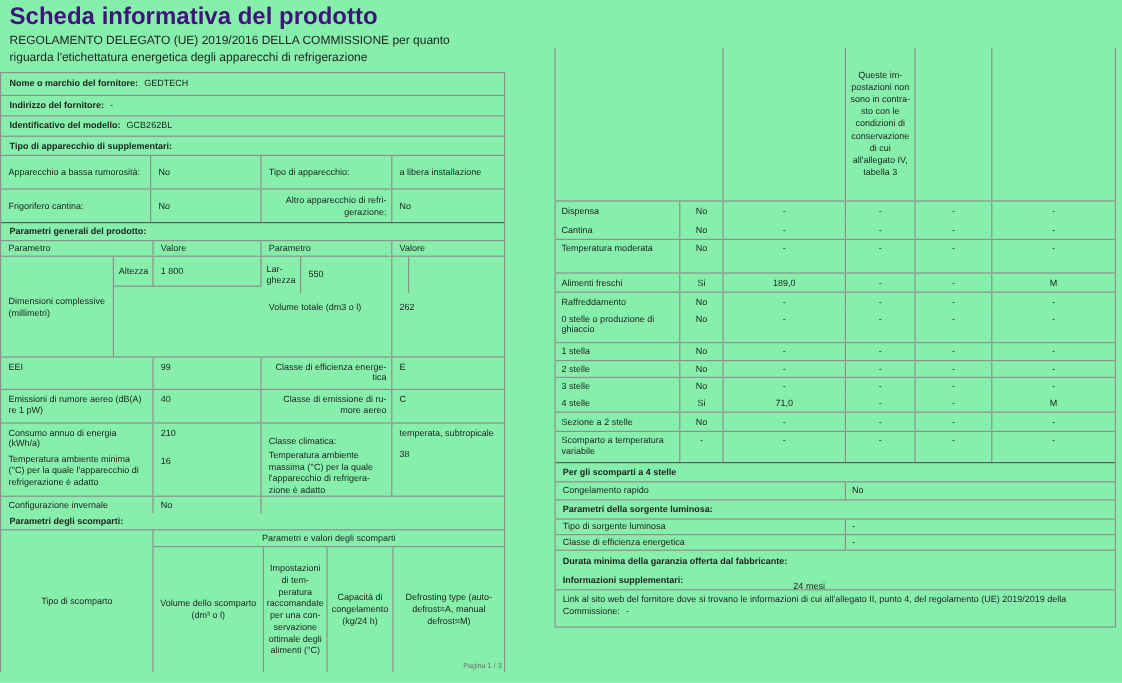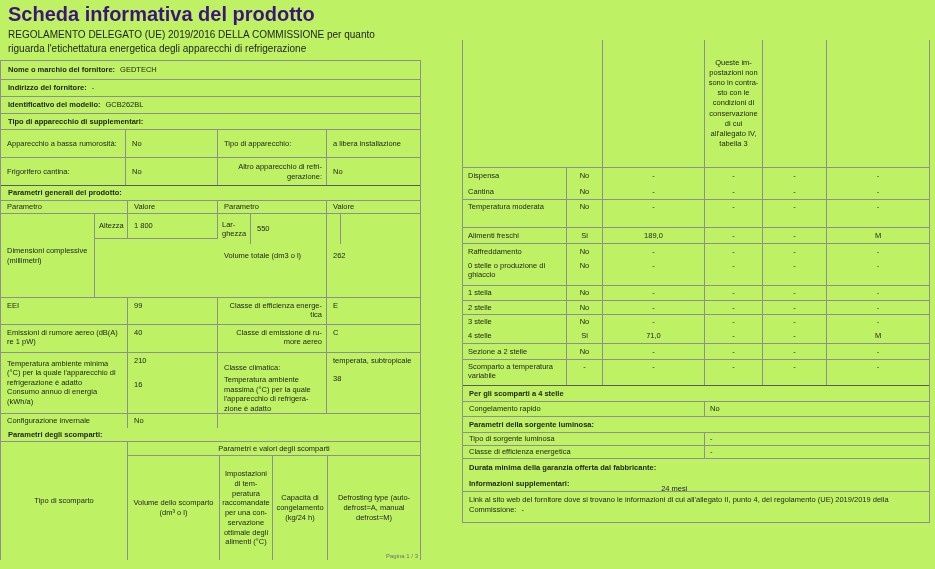--- a/index.html
+++ b/index.html
@@ -3,21 +3,21 @@
 <meta charset="utf-8">
 <style>
   :root{
     --accent:#3d1578;
     --border:#8f8f8f;
     --border_dark:#5a5a5a;
     --ink:#1f1f1f;
   }
   *{margin:0;padding:0;box-sizing:border-box;}
   body{background:#fff;font-family:"Liberation Sans",sans-serif;color:var(--ink);}
-  .stage{position:relative;width:935px;height:569px;background:#bef264;overflow:hidden;font-size:7.5px;line-height:1.25;}
+  .stage{position:relative;width:935px;height:569px;background:#86efac;overflow:hidden;font-size:7.5px;line-height:1.25;}
 
   
   .p1{position:absolute;left:0;top:0;width:421px;}
   .t{font-size:20px;font-weight:bold;color:var(--accent);padding:4px 0 0 8px;line-height:1.05;}
   .reg{font-size:10px;line-height:1.4;padding:3px 12px 4px 8px;}
   .p1tbl{border:1px solid var(--border);border-bottom:none;}
   .r{display:flex;border-bottom:1px solid var(--border);align-items:stretch;overflow:hidden;}
   .nb{border-bottom:none;}
   .db{border-bottom-color:var(--border_dark);}
   .c{border-right:1px solid var(--border);padding:2px 4px 2px 6px;display:flex;align-items:center;overflow:hidden;}
@@ -151,22 +151,22 @@
       </div>
       <div class="r vt" style="height:28px">
         <div class="c w127">Emissioni di rumore aereo (dB(A) re 1 pW)</div>
         <div class="c w90">40</div>
         <div class="c w109">Classe di emissione di ru­more aereo</div>
         <div class="c fl">C</div>
       </div>
 
       <div class="erow">
         <div class="ec" style="width:127px">
+          <div>Consumo annuo di energia (kWh/a)</div>
           <div style="margin-top:3px">Temperatura ambiente minima (°C) per la quale l'apparecchio di refrigerazione è adatto</div>
-          <div>Consumo annuo di energia (kWh/a)</div>
         </div>
         <div class="ec" style="width:90px">
           <div>210</div>
           <div style="margin-top:15px">16</div>
         </div>
         <div class="ec" style="width:109px">
           <div style="margin-top:7px">Classe climatica:</div>
           <div style="margin-top:3px">Temperatura ambiente massima (°C) per la quale l'apparecchio di refrigera­zione è adatto</div>
         </div>
         <div class="ec last pr12">

